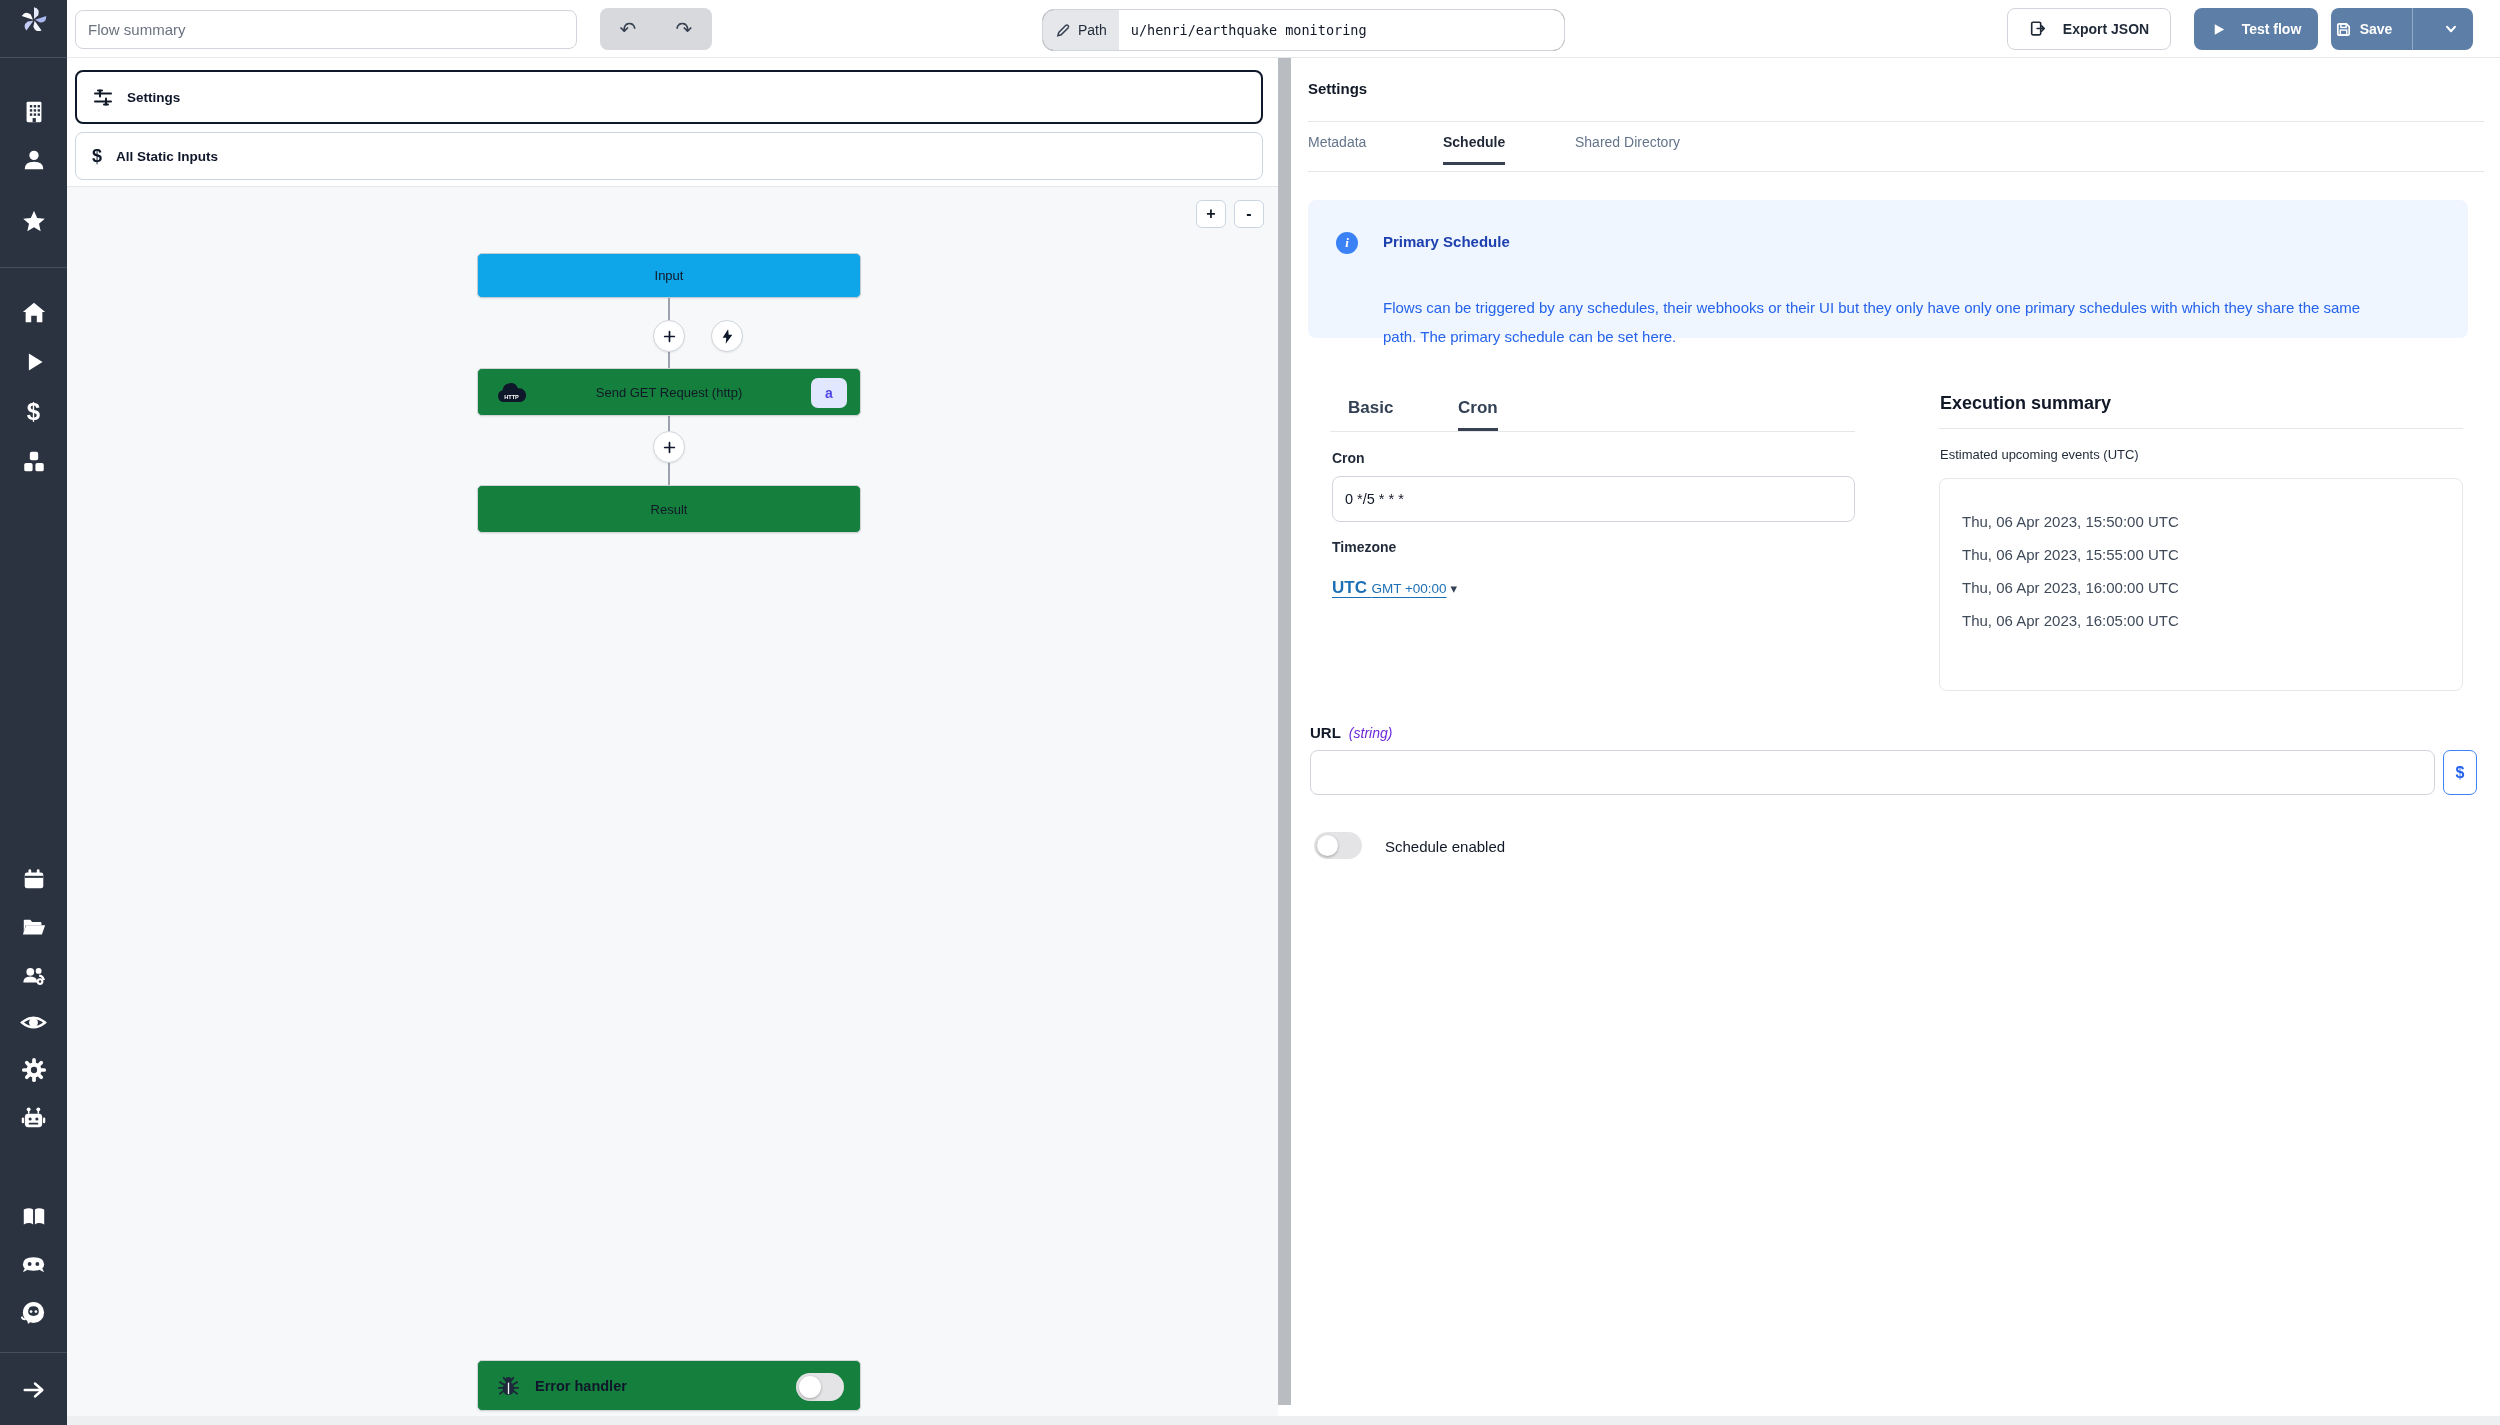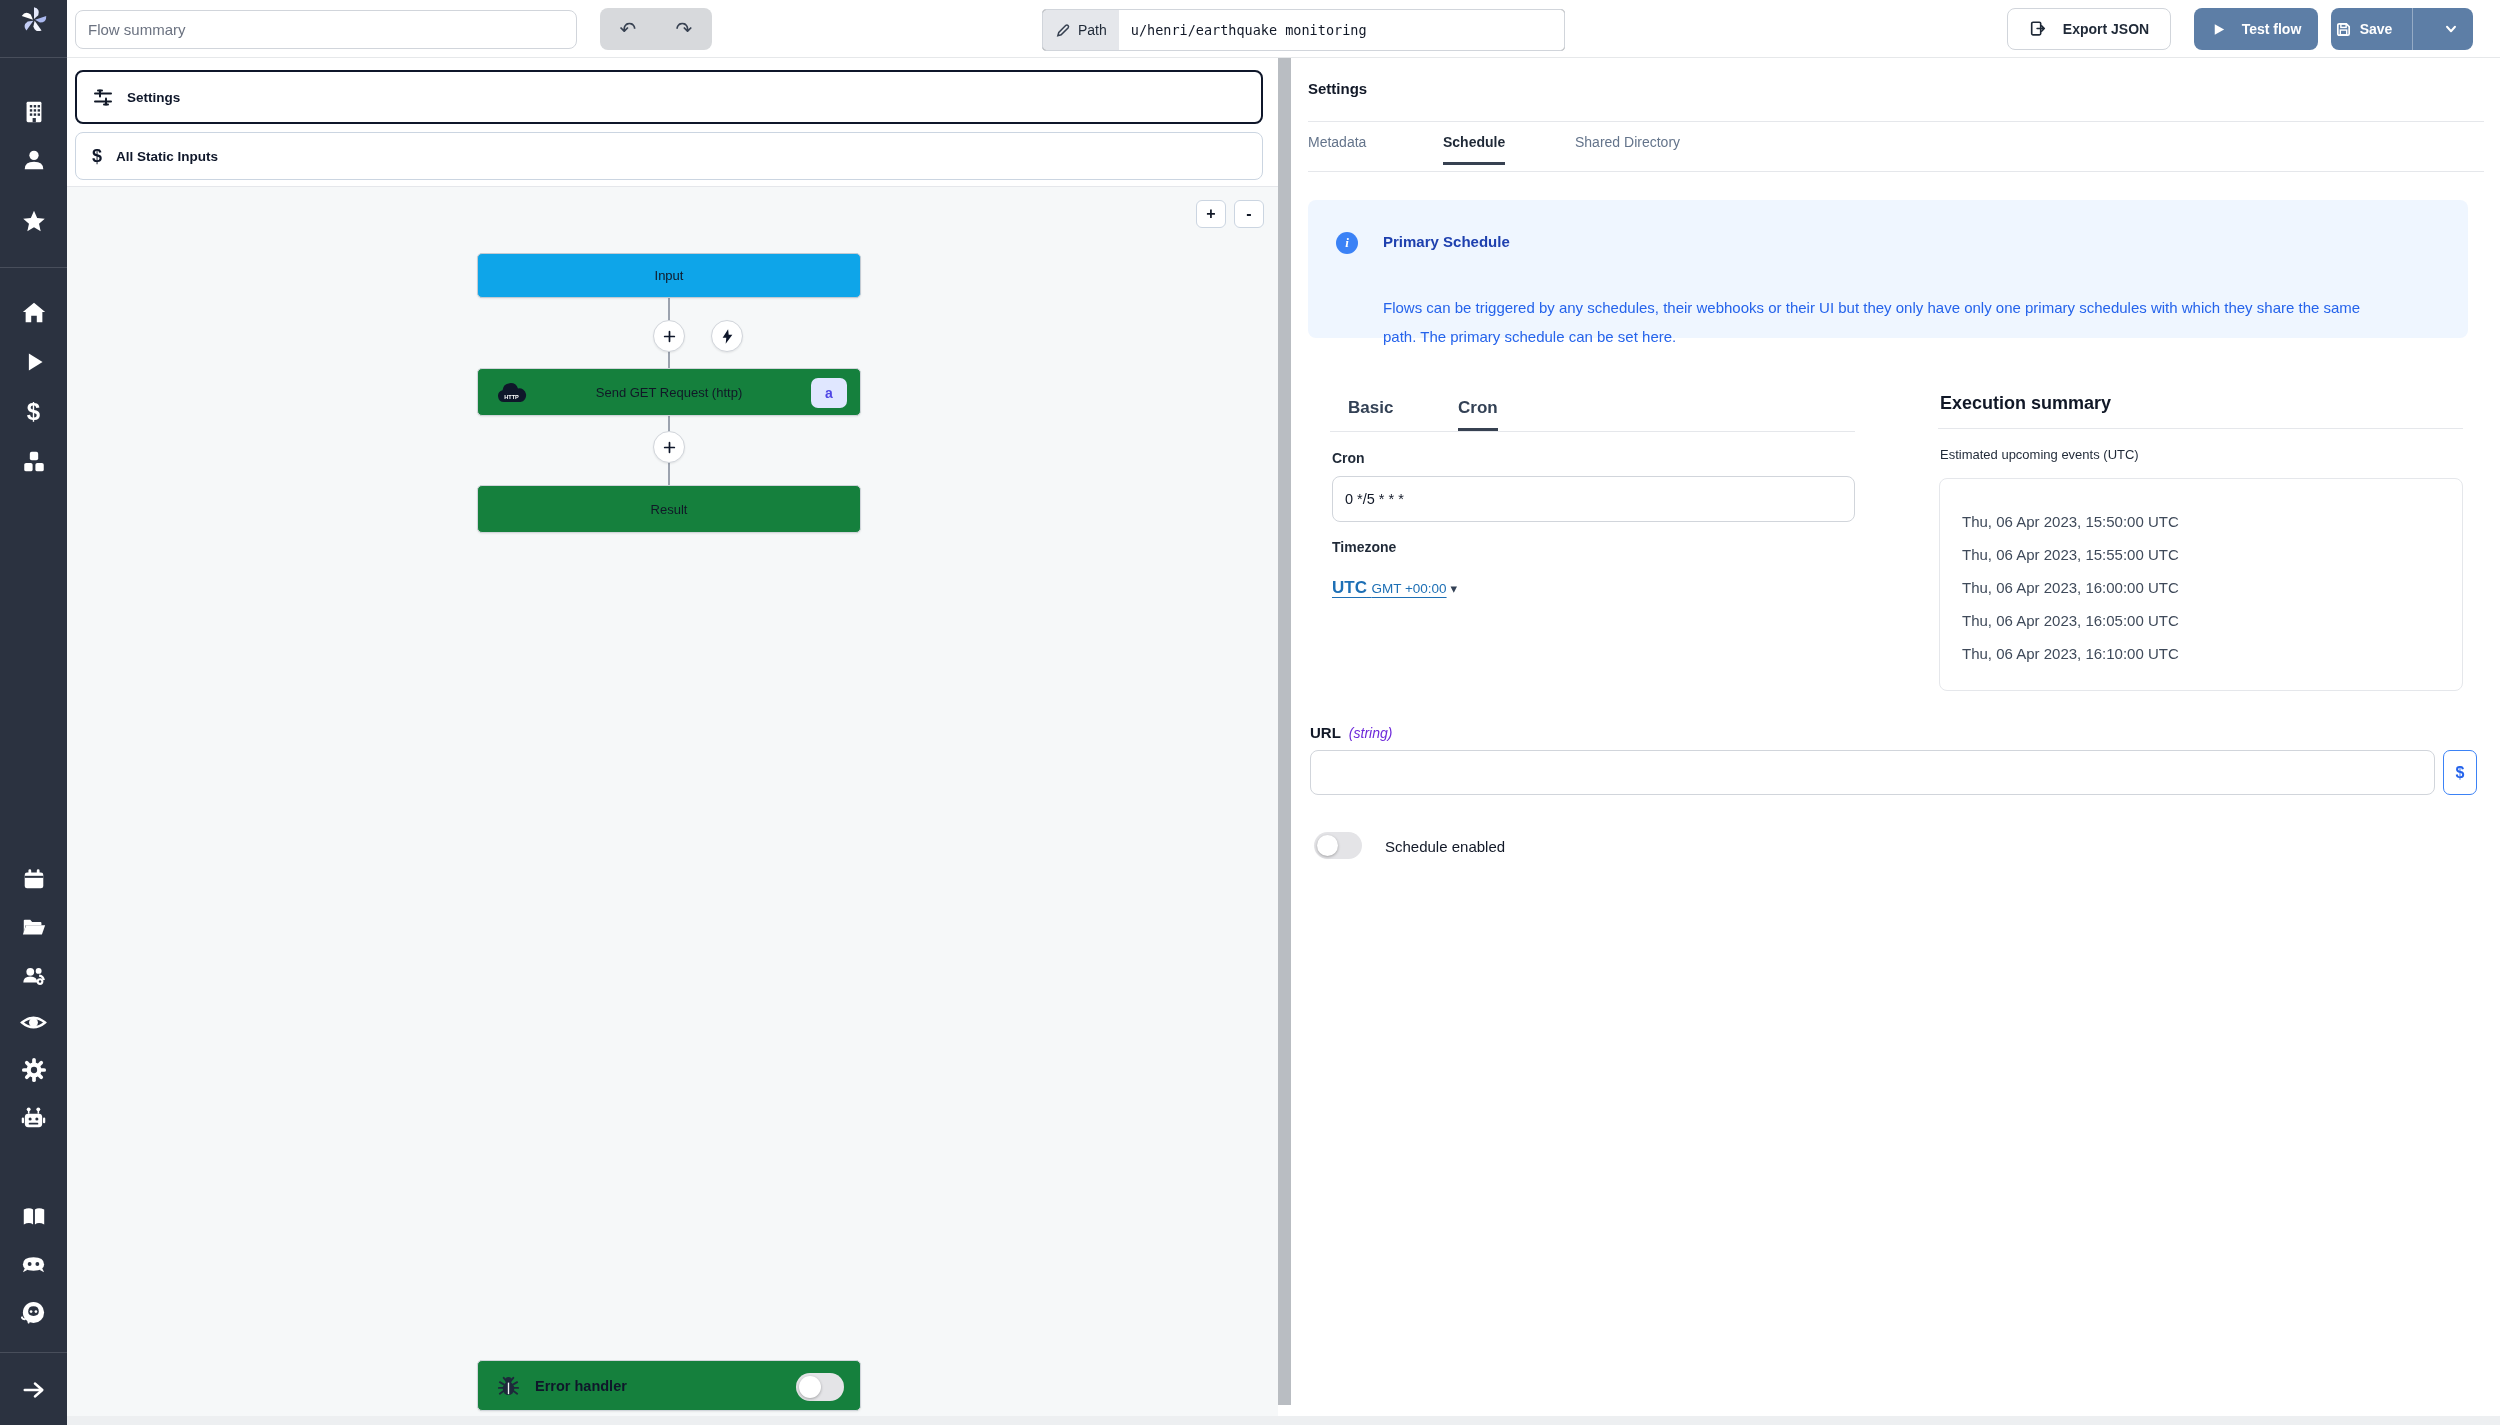--- a/index.html
+++ b/index.html
@@ -12,21 +12,21 @@
   .side-div{position:absolute;left:0;width:67px;height:1px;background:rgba(255,255,255,.14);}
   .dollar-glyph{color:#fff;font-size:24px;font-weight:600;line-height:1;}
   
   .topbar-border{left:67px;top:57px;width:2433px;height:1px;background:#e6e8ea;}
   .input{box-sizing:border-box;border:1px solid #d1d5db;border-radius:8px;background:#fff;
          font-family:"Liberation Sans",sans-serif;font-size:14px;color:#111827;padding:0 12px;outline:none;}
   .input::placeholder{color:#6b7280;}
   .undo-wrap{left:600px;top:8px;width:112px;height:42px;background:#d7d9dc;border-radius:8px;
              display:flex;align-items:center;justify-content:space-around;}
   .undo-btn{font-size:20px;color:#374151;cursor:pointer;line-height:1;background:none;border:none;}
-  .path-wrap{left:1042px;top:9px;width:521px;height:40px;border:1px solid #d1d5db;border-radius:4px;
+  .path-wrap{left:1042px;top:9px;width:521px;height:40px;border:1px solid #d1d5db;border-radius:12px;
              display:flex;align-items:stretch;overflow:hidden;background:#404040;}
   .path-chip{background:#e5e7eb;display:flex;align-items:center;gap:6px;padding:0 12px;font-size:14px;color:#1f2937;}
   .path-input{flex:1;border:none;outline:none;font-family:"DejaVu Sans Mono","Liberation Mono",monospace;
               font-size:13.5px;color:#111827;padding:0 12px;}
   .btn{box-sizing:border-box;display:flex;align-items:center;justify-content:center;gap:16px;
        border-radius:8px;font-size:14px;font-weight:700;cursor:pointer;}
   .btn-outline{background:#fff;border:1px solid #d1d5db;color:#1f2937;}
   .btn-blue{background:#5d7ea6;border:none;color:#fff;}
   
   .settings-box{left:75px;top:70px;width:1188px;height:54px;background:#fff;border:2.5px solid #0f172a;
@@ -415,21 +415,20 @@
   </div>
 
   <div class="abs exec-title">Execution summary</div>
   <div class="abs exec-div"></div>
   <div class="abs exec-sub">Estimated upcoming events (UTC)</div>
   <div class="abs events-box">
     <div class="event-row">Thu, 06 Apr 2023, 15:50:00 UTC</div>
     <div class="event-row">Thu, 06 Apr 2023, 15:55:00 UTC</div>
     <div class="event-row">Thu, 06 Apr 2023, 16:00:00 UTC</div>
     <div class="event-row">Thu, 06 Apr 2023, 16:05:00 UTC</div>
-    <div class="event-row">Thu, 06 Apr 2023, 16:10:00 UTC</div>
   </div>
 
   <div class="abs url-label">
     <span>URL</span><span class="url-type">(string)</span>
   </div>
   <input class="abs input" style="left: 1310px; top: 750px; width: 1125px; height: 45px;" value="">
   <button class="abs dollar-btn">$</button>
 
   <div class="toggle abs" style="left:1314px;top:832px;width:48px;height:27px;">
     <div class="knob" style="width:21px;height:21px;"></div>

